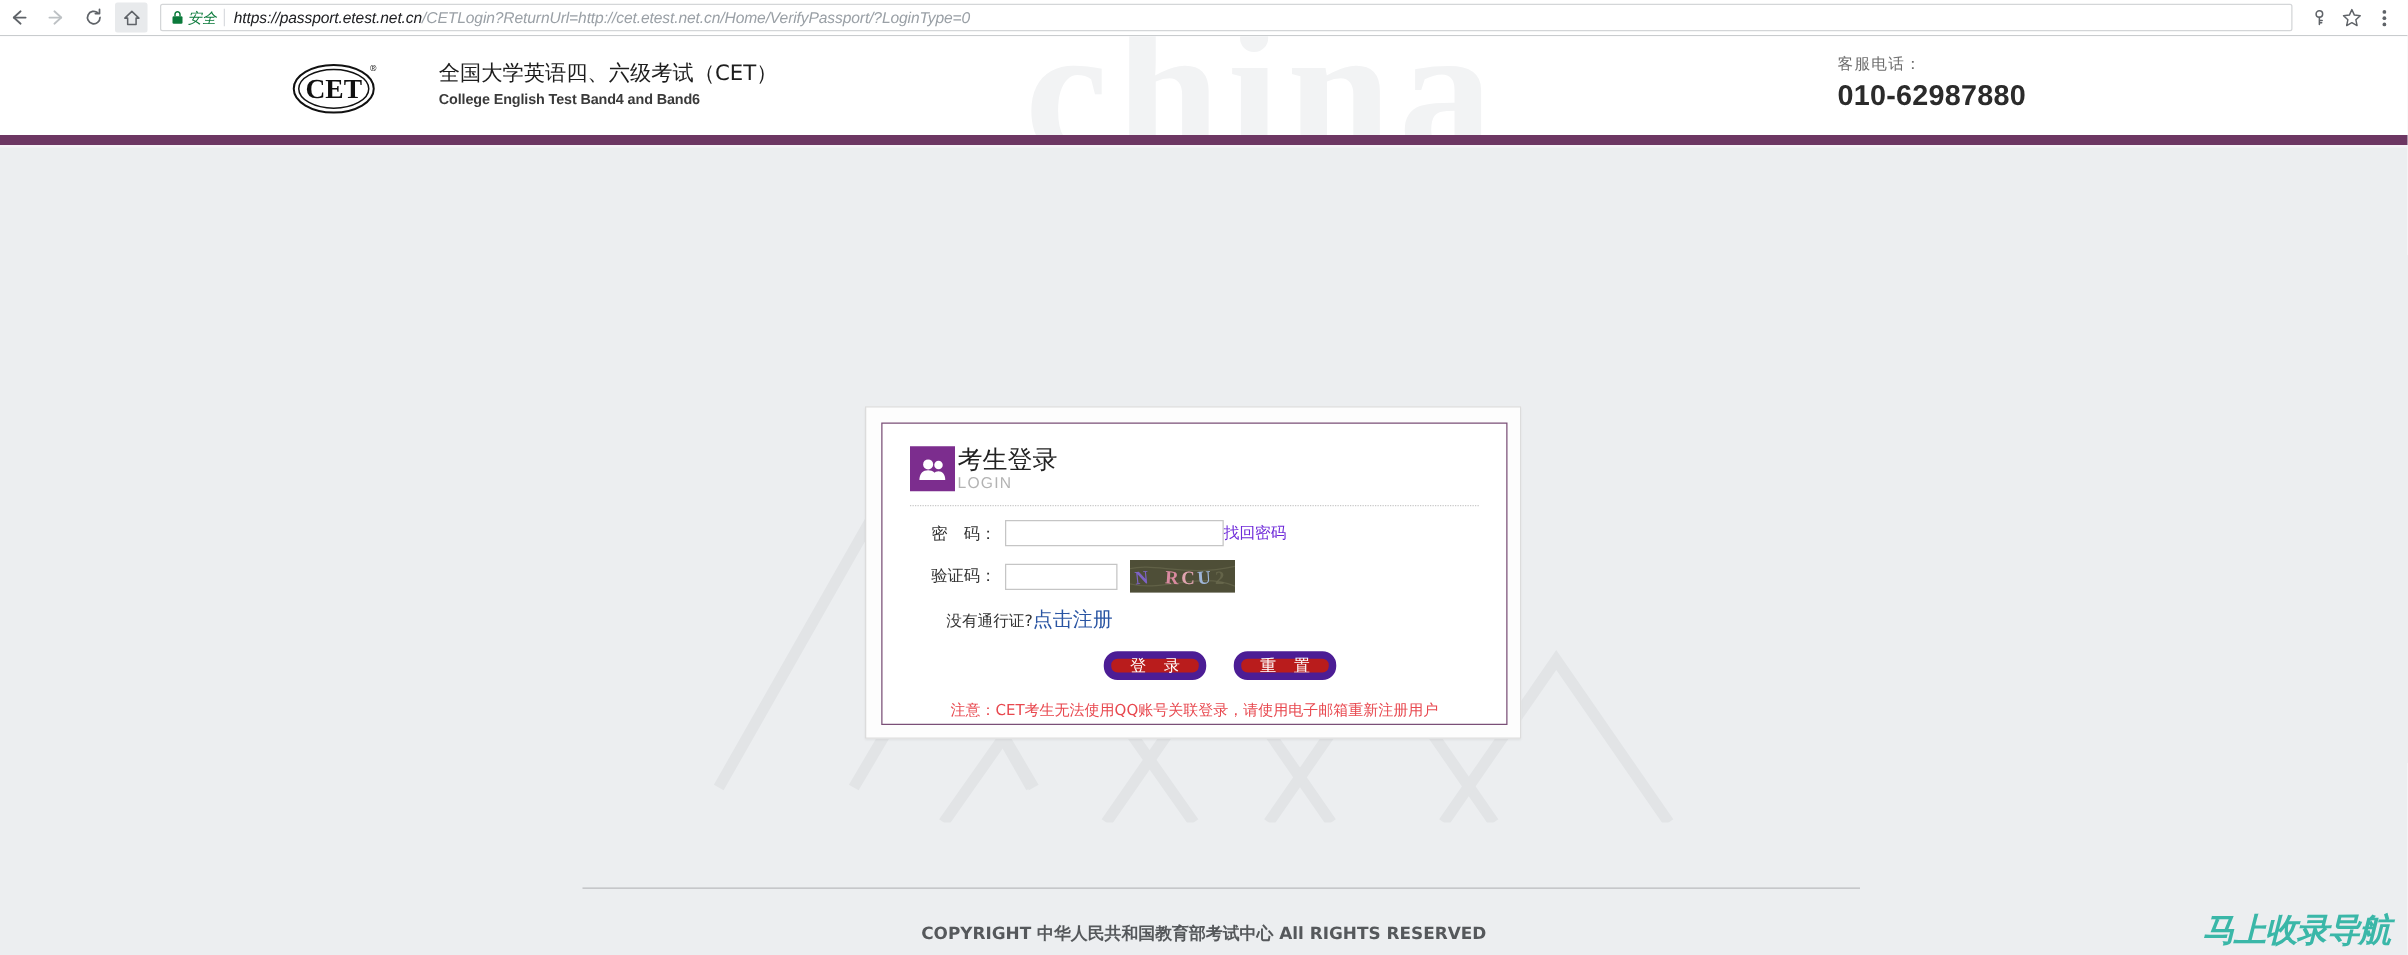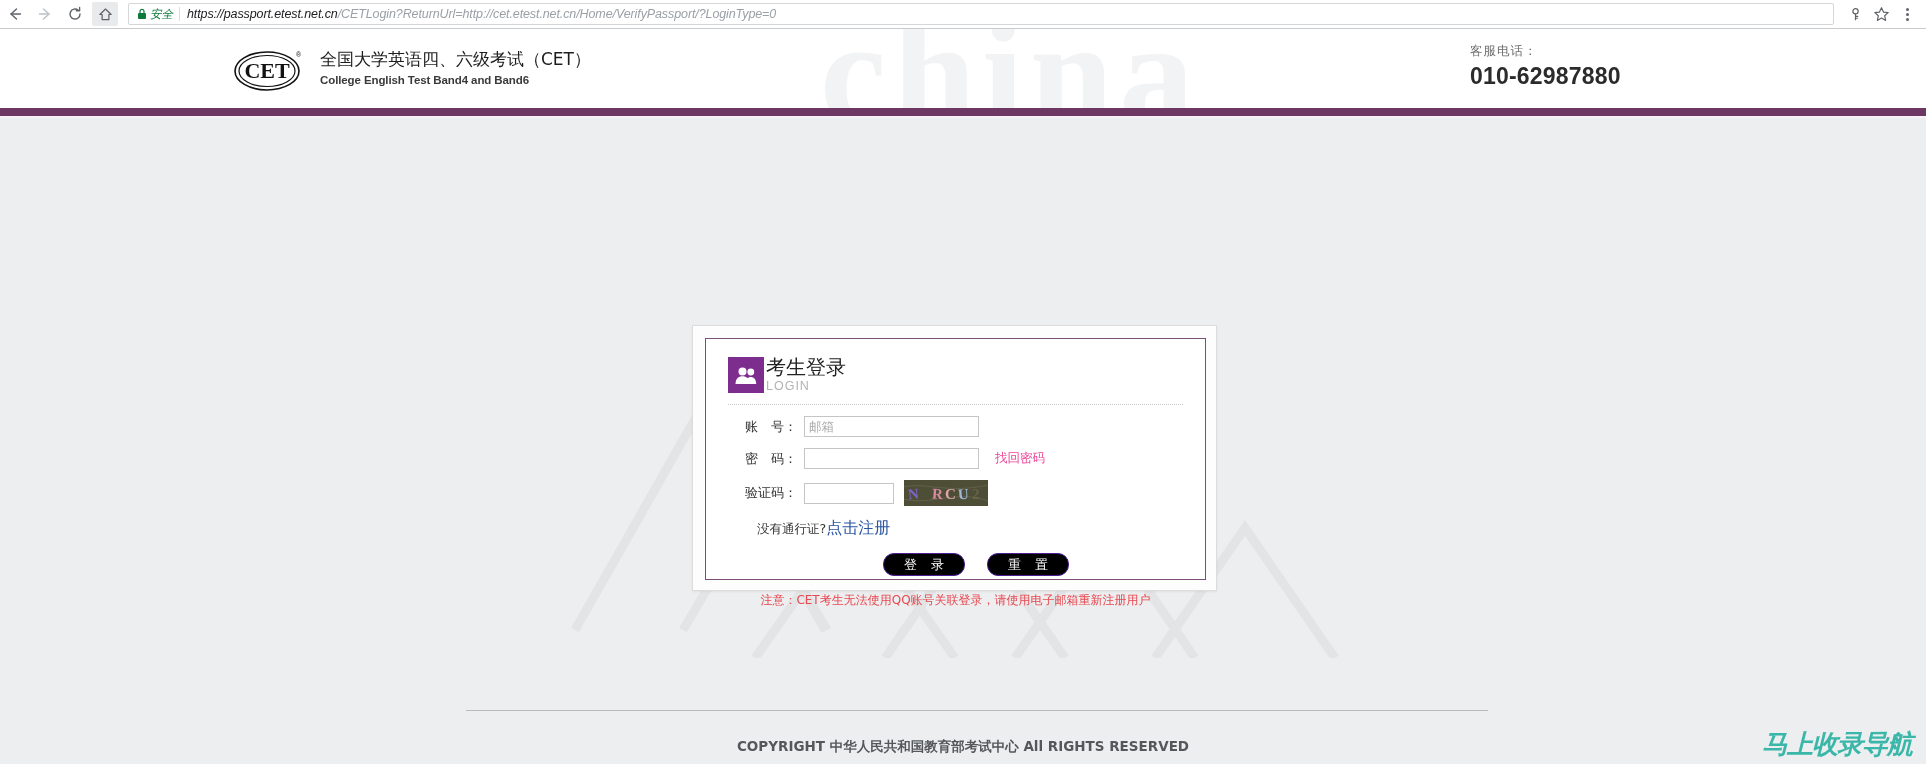--- a/index.html
+++ b/index.html
@@ -91,21 +91,21 @@
     font-family: "Liberation Serif", serif;
     user-select: none;
     white-space: nowrap;
   }
   #header-inner {
     position: relative;
     width: 1490px; margin: 0 auto;
     height: 79px;
     display: flex; align-items: center;
   }
-  #brand { display: flex; align-items: center; margin-left: 12px; }
+  #brand { display: flex; align-items: center; margin-left: 12px; gap: 31px; }
   #cet-logo { width: 78px; height: 50px; flex: none; }
   #brand-text { margin-left: 12px; }
   #brand-cn {
     font-size: 17px; color: #1d1d1d; line-height: 1.25;
     font-family: "DejaVu Sans", sans-serif;
   }
   #brand-en {
     font-size: 11.5px; color: #3a3a3a; line-height: 1.3; margin-top: 2px;
     font-weight: bold; letter-spacing: -0.1px;
   }
@@ -175,41 +175,41 @@
     border: 1px solid #c5c5c5;
     font-size: 12.5px;
     padding: 0 4px;
     color: #333;
     outline: none;
     background: #fff;
     font-family: "DejaVu Sans", sans-serif;
   }
   .form-input::placeholder { color: #a9a9a9; }
   #find-password {
-    margin-left: 16px; font-size: 12.5px; color: #ec4899;
+    margin-left: 0; font-size: 12.5px; color: #6d28d9;
     text-decoration: none; cursor: pointer;
     font-family: "DejaVu Sans", sans-serif;
   }
   #captcha-input { width: 90px; }
   #captcha-img {
     margin-left: 10px;
     width: 84px; height: 26px;
     position: relative; overflow: hidden;
     background: #4a4a33;
     cursor: pointer; flex: none;
   }
   #register-row { margin-top: 12px; padding-left: 29px; }
   #register-text { font-size: 12.5px; color: #333; font-family: "DejaVu Sans", sans-serif; }
   #register-link { color: #2a55a3; text-decoration: none; cursor: pointer; }
 
   #button-row { margin-top: 14px; display: flex; gap: 22px; padding-left: 155px; }
   .grn-btn {
     width: 82px; height: 23px;
-    background: #000000;
-    border: 1px solid #4c1d95;
+    background: #b91c1c;
+    border: 6px solid #4c1d95;
     border-radius: 11px;
     color: #ffffff;
     font-size: 13px;
     letter-spacing: 5px;
     text-indent: 5px;
     cursor: pointer;
     font-family: "DejaVu Sans", sans-serif;
     display: flex; align-items: center; justify-content: center;
     padding: 0;
   }
@@ -352,24 +352,20 @@
               </svg>
             </div>
             <div id="title-texts">
               <div id="login-title-cn">考生登录</div>
               <div id="login-title-en">LOGIN</div>
             </div>
           </div>
 
           <div id="dotted-rule"></div>
 
-          <div class="form-row">
-            <div class="form-label">账　号：</div>
-            <input class="form-input" type="text" placeholder="邮箱" style="">
-          </div>
 
           <div class="form-row">
             <div class="form-label">密　码：</div>
             <input class="form-input" type="password" placeholder="" style="">
             <a id="find-password">找回密码</a>
           </div>
 
           <div class="form-row">
             <div class="form-label">验证码：</div>
             <input class="form-input" id="captcha-input" type="text" placeholder="" style="">

